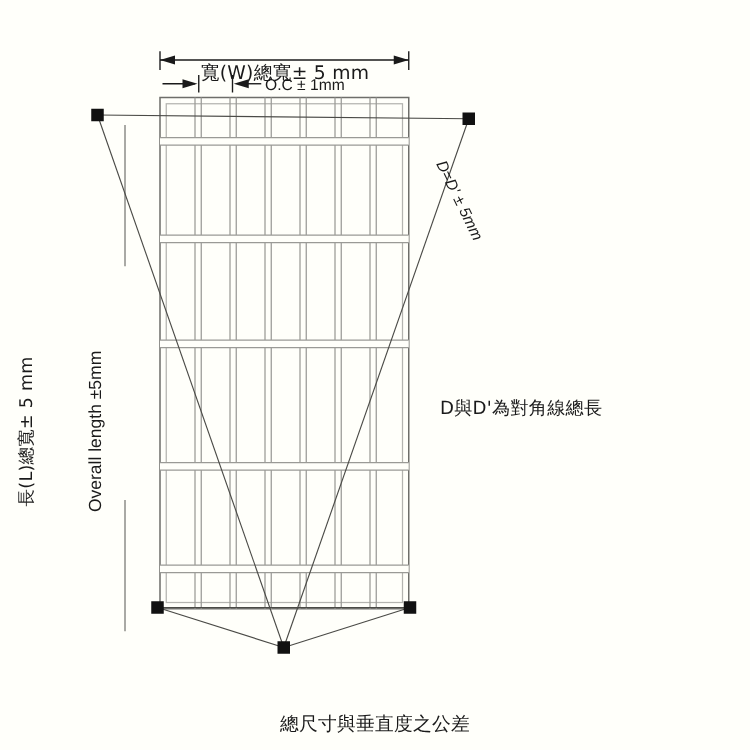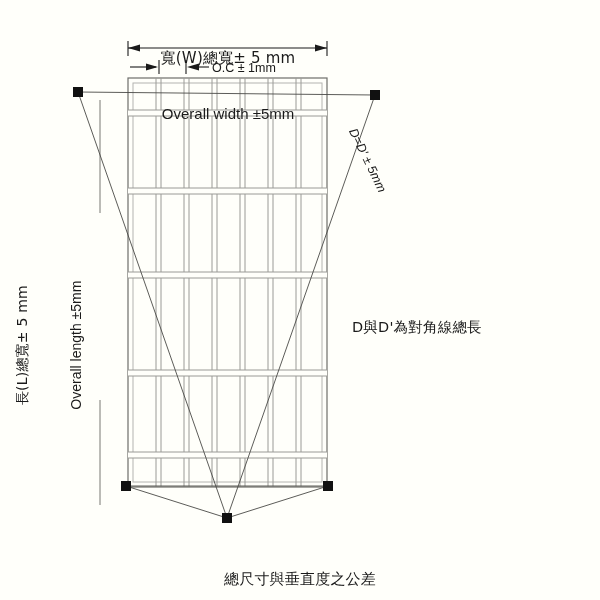--- a/index.html
+++ b/index.html
@@ -177,21 +177,20 @@
       <rect x="370" y="90" width="10" height="10"></rect>
       <rect x="121" y="481" width="10" height="10"></rect>
       <rect x="323" y="481" width="10" height="10"></rect>
       <rect x="222" y="513" width="10" height="10"></rect>
     </g>
 
   </svg>
 
   <div class="txt" id="top-dim-label">
     <div class="cjk l1">寬(W)總寬± 5 mm</div>
-    <div class="lat l2">Overall width ±5mm</div>
   </div>
 
   <div class="txt lat" id="oc-label">O.C ± 1mm</div>
 
   <div class="txt" id="left-dim-label">
     <div class="cjk l1">長(L)總寬± 5 mm</div>
     <div class="lat l2">Overall length ±5mm</div>
   </div>
 
   <div class="txt lat" id="diag-label">D=D' ± 5mm</div>

